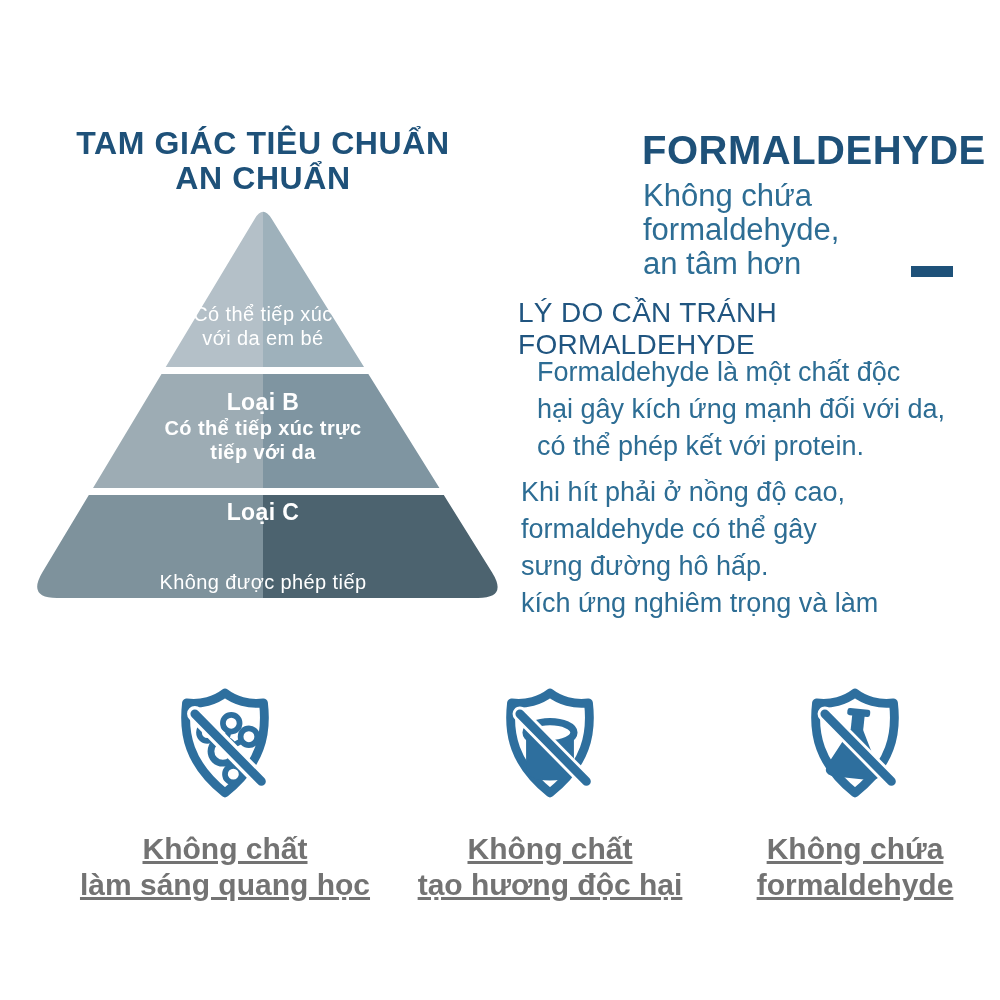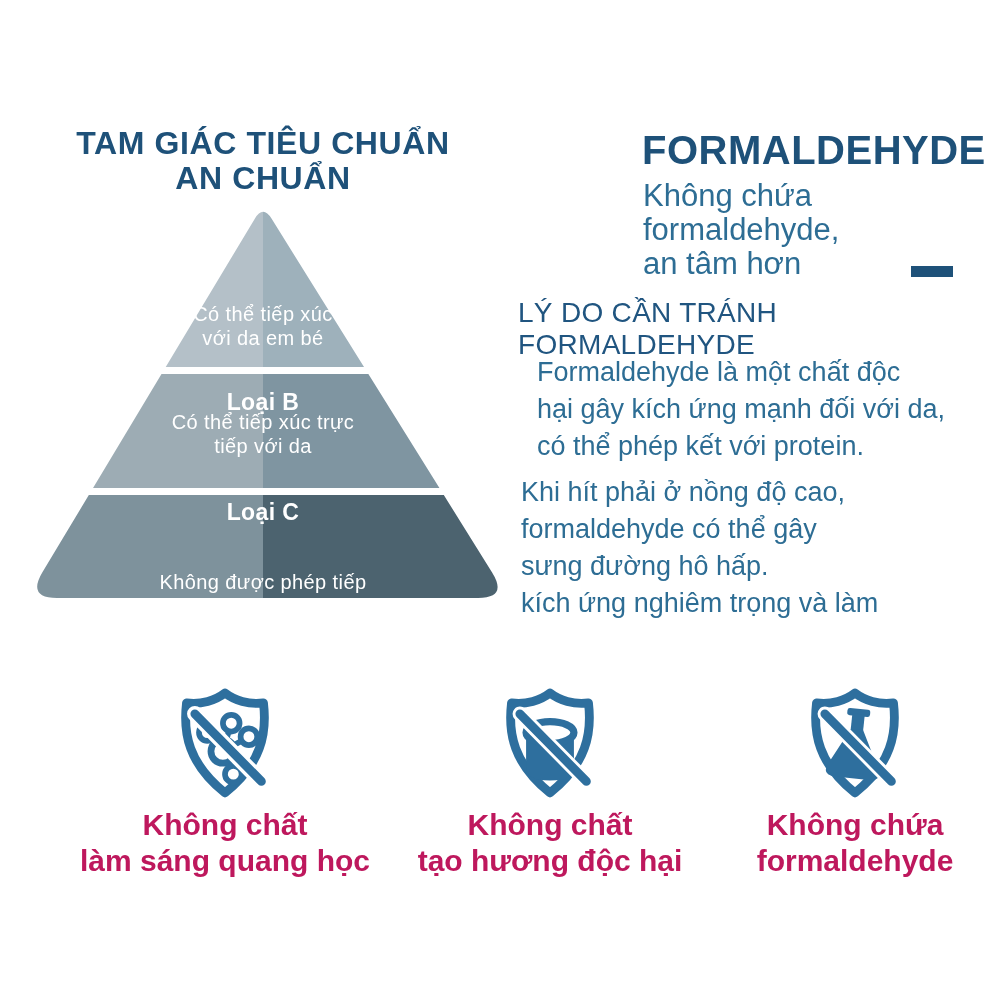--- a/index.html
+++ b/index.html
@@ -21,41 +21,42 @@
     color:#1e5179; line-height:35px; letter-spacing:0.6px;
   }
   .pyramid-wrap { left:25px; top:203px; width:490px; height:400px; }
   .pyr-text {
     position:absolute; left:0; width:476px; text-align:center;
     color:#ffffff; letter-spacing:0.4px;
   }
   .pyr-name { font-size:23px; font-weight:bold; }
   .pyr-desc { font-size:20px; line-height:24px; font-weight:400; }
   .lvlA-name { top:72px;text-align:right; }  .lvlA-desc { top:99px; }
-  .lvlB-name { top:186px; } .lvlB-desc { top:207px; }
+  .lvlB-name { top:186px; } .lvlB-desc { top:213px;font-weight:bold; }
   .lvlC-name { top:296px; } .lvlC-desc { top:323px;margin-top:44px; }
 
   
   .fh-heading { left:642px; top:128px; font-size:40px; font-weight:bold; color:#1e5179; letter-spacing:0.5px; }
   .fh-sub     { left:643px; top:179px; font-size:31px; color:#2d6d94; line-height:34px; }
   .divider-dash { left:911px; top:266px; width:42px; height:11px; background:#1e5179; }
   .section-title { left:518px; top:297px; font-size:28px; color:#205580; letter-spacing:0.3px; }
   .para { font-size:27px; color:#2d6d94; line-height:37px; }
   .para1 { left:521px; top:354px;margin-left:16px; }
   .para2 { left:521px; top:474px; }
 
   
   .feature { position:absolute; top:685px; text-align:center; }
   .feature-1 { left:55px;  width:340px; }
   .feature-2 { left:395px; width:310px; }
   .feature-3 { left:710px; width:290px; }
   .feature svg { display:inline-block; }
   .feature-label {
+    margin-top:24px;
     font-size:30px; font-weight:bold;
-    color:#be185d; line-height:36px;
+    color:#737373; line-height:36px;text-decoration:underline;
   }
 </style>
 </head>
 <body>
 
 <div class="abs pyramid-title">
   <span class="line">TAM GIÁC TIÊU CHUẨN</span>
   <span class="line">AN CHUẨN</span>
 </div>
 

